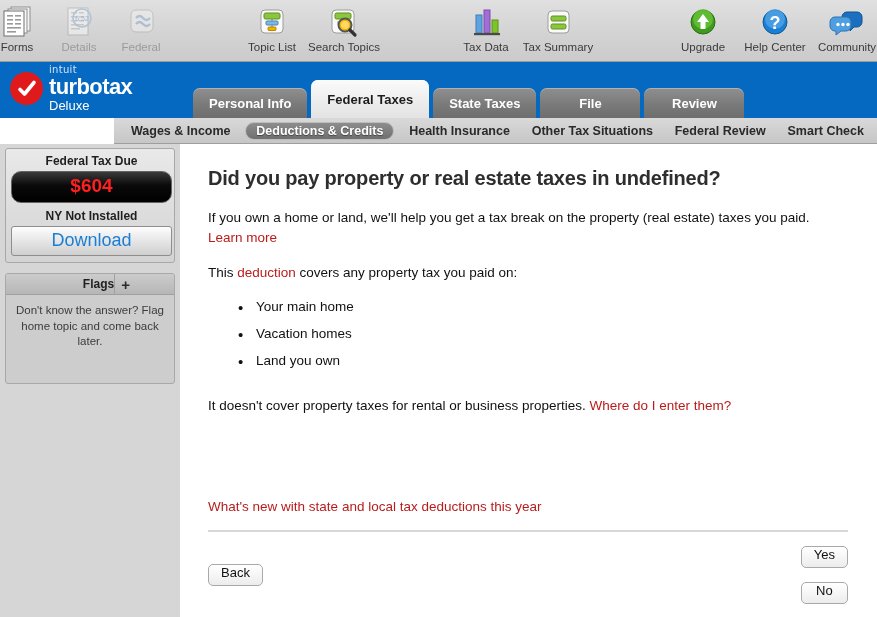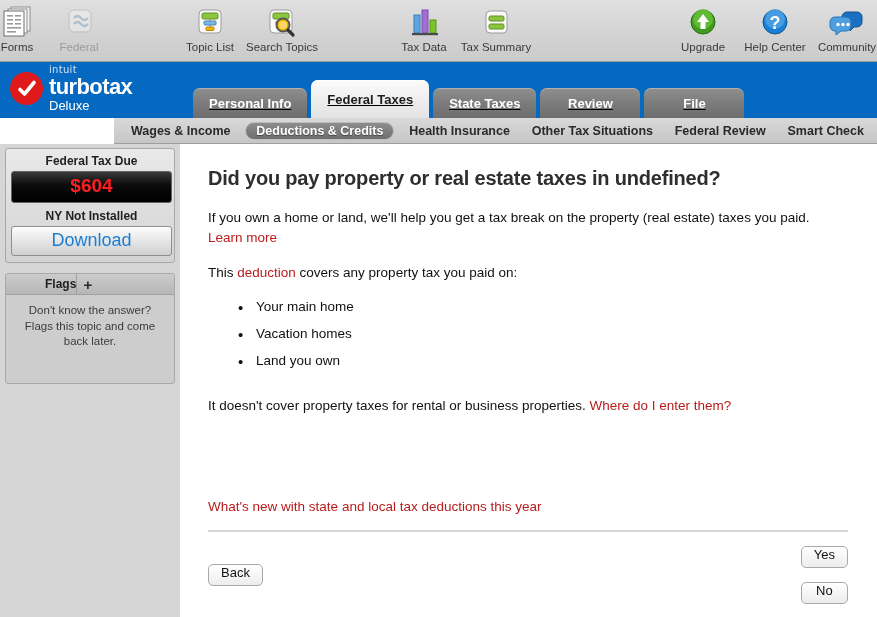--- a/index.html
+++ b/index.html
@@ -76,21 +76,20 @@
     color: #ffffff; font-size: 13px; margin-top: 1px;
   }
 
   
   .tabs {
     display: flex;
     align-items: flex-end;
     flex: 1;
     padding-right: 2px;
     height: 100%;
-    text-decoration: underline;
   }
   .tab {
     height: 30px;
     margin-right: 4px;
     padding: 0 16px;
     min-width: 100px;
     border-radius: 7px 7px 0 0;
     background: linear-gradient(to bottom, #8f8f8f 0%, #7a7a7a 55%, #6e6e6e 100%);
     color: #ffffff;
     font-size: 13px;
@@ -155,21 +154,21 @@
   .refund-title {
     text-align: center;
     font-size: 12px;
     font-weight: bold;
     color: #1f1f1f;
     padding: 1px 0 3px;
   }
   .refund-amount-box {
     background: linear-gradient(to bottom, #3a3a3a 0%, #0a0a0a 45%, #000000 100%);
     border: 1px solid #636363;
-    border-radius: 3px;
+    border-radius: 10px;
     text-align: center;
     padding: 3px 0 5px;
   }
   .refund-amount {
     color: #ff1f1f;
     font-size: 19px;
     font-weight: bold;
   }
   .state-title {
     text-align: center;
@@ -194,21 +193,21 @@
     border-radius: 3px;
     background: #cdcdcd;
     overflow: hidden;
   }
   .flags-head {
     height: 21px;
     background: linear-gradient(to bottom, #cccccc, #b6b6b6);
     border-bottom: 1px solid #a0a0a0;
     display: flex;
     align-items: center;
-    justify-content: flex-start;
+    justify-content: center;
     padding-left: 32px;
   }
   .flags-title {
     font-size: 12px; font-weight: bold; color: #1f1f1f;
     padding-left: 7px;
   }
   .flags-add {
     width: 22px; height: 20px;
     border-left: 1px solid #a0a0a0;
     display: flex; align-items: center; justify-content: center;
@@ -314,20 +313,40 @@
             <rect x="5" y="17" width="6" height="1.6"></rect>
               <rect x="13" y="17" width="6" height="1.6"></rect>
             <rect x="5" y="21" width="14" height="1.6"></rect>
             <rect x="5" y="25" width="9" height="1.6"></rect>
           </g>
         </svg>
       </div>
       <div class="tb-label">Forms</div>
     </div>
 
+    <div class="tb-item narrow disabled">
+      <div class="tb-icon">
+        <svg width="32" height="32" viewBox="0 0 32 32" opacity="0.45">
+          <rect x="5" y="2" width="20" height="27" fill="#ffffff" stroke="#9a9a9a"></rect>
+          <g fill="#b5b5b5">
+            <rect x="8" y="6" width="6" height="1.5"></rect>
+              <rect x="16" y="6" width="5" height="1.5"></rect>
+            <rect x="8" y="10" width="6" height="1.5"></rect>
+              <rect x="16" y="10" width="5" height="1.5"></rect>
+            <rect x="8" y="14" width="6" height="1.5"></rect>
+              <rect x="16" y="14" width="5" height="1.5"></rect>
+            <rect x="8" y="18" width="13" height="1.5"></rect>
+            <rect x="8" y="22" width="9" height="1.5"></rect>
+          </g>
+          <circle cx="19" cy="12" r="9" fill="none" stroke="#7aa8d8" stroke-width="1.5"></circle>
+          <text x="19" y="15" font-size="7" fill="#5a87bb" text-anchor="middle" font-family="Liberation Sans">6.52</text>
+        </svg>
+      </div>
+      <div class="tb-label">Details</div>
+    </div>
 
     <div class="tb-item narrow disabled">
       <div class="tb-icon">
         <svg width="32" height="32" viewBox="0 0 32 32" opacity="0.5">
           <rect x="6" y="4" width="22" height="22" rx="5" fill="#f2f2f2" stroke="#a6a6a6"></rect>
           <path d="M11 12 q3.5 -4 7 0 q3.5 4 7 0" fill="none" stroke="#8aa9c9" stroke-width="2.3"></path>
           <path d="M11 18 q3.5 -4 7 0 q3.5 4 7 0" fill="none" stroke="#8aa9c9" stroke-width="2.3"></path>
         </svg>
       </div>
       <div class="tb-label">Federal</div>
@@ -443,22 +462,22 @@
       <div class="logo-intuit">intuit</div>
       <div class="logo-main">turbotax</div>
       <div class="logo-sub">Deluxe</div>
     </div>
   </div>
 
   <div class="tabs">
     <div class="tab">Personal Info</div>
     <div class="tab active">Federal Taxes</div>
     <div class="tab">State Taxes</div>
+    <div class="tab">File</div>
     <div class="tab">Review</div>
-    <div class="tab">File</div>
   </div>
 </div>
 
 <div class="subnav">
   <div class="subnav-item">Wages &amp; Income</div>
   <div class="subnav-item active">Deductions &amp; Credits</div>
   <div class="subnav-item">Health Insurance</div>
   <div class="subnav-item">Other Tax Situations</div>
   <div class="subnav-item">Federal Review</div>
   <div class="subnav-item">Smart Check</div>
@@ -476,21 +495,21 @@
       <div class="download-btn">
         <span class="download-btn-label">Download</span>
       </div>
     </div>
 
     <div class="flags-panel">
       <div class="flags-head">
         <span class="flags-title">Flags</span>
         <span class="flags-add">+</span>
       </div>
-      <div class="flags-body">Don't know the answer? Flags this topic and come back later.</div>
+      <div class="flags-body">Don't know the answer? Flag home topic and come back later.</div>
     </div>
   </div>
 
   <div class="content">
     <div class="q-title">Did you pay property or real estate taxes in undefined?</div>
 
     <div class="p">
       <span>If you own a home or land, we'll help you get a tax break on the property (real estate) taxes you paid. </span><a class="link">Learn more</a>
     </div>
 

